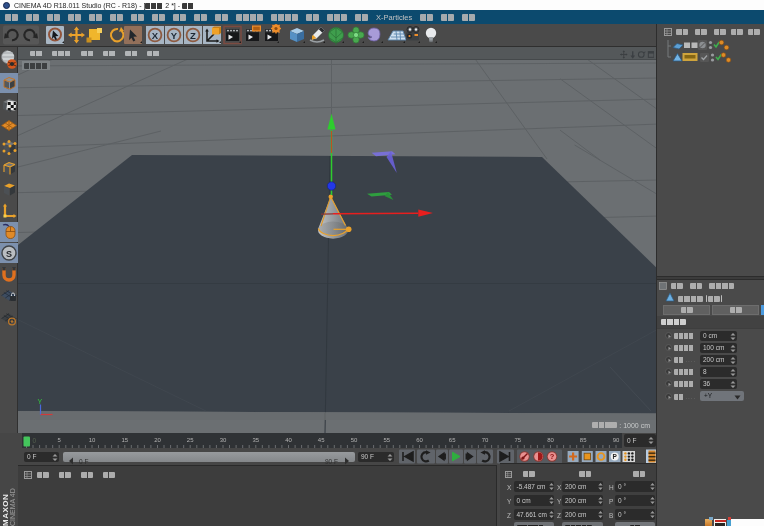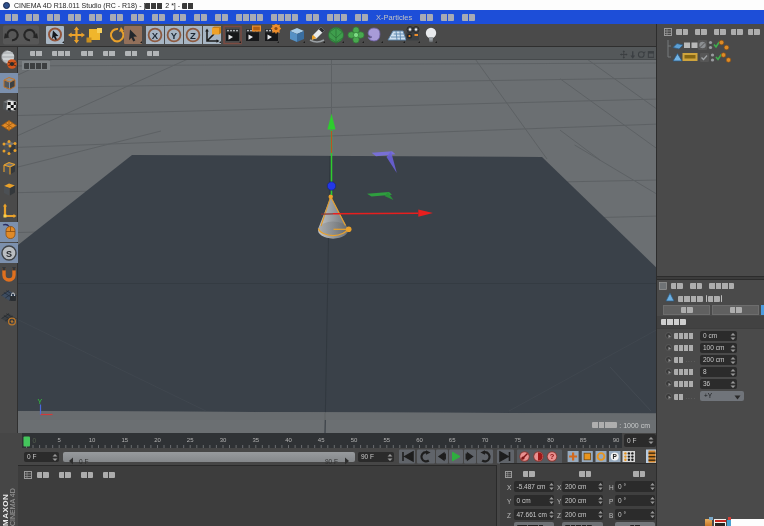--- a/index.html
+++ b/index.html
@@ -12,21 +12,21 @@
   .t6{height:6px;background:repeating-linear-gradient(90deg,#b2b2b2 0 5.5px,rgba(0,0,0,0) 5.5px 6.5px);opacity:.95;}
   .t5{height:6px;background:repeating-linear-gradient(90deg,#b2b2b2 0 4.3px,rgba(0,0,0,0) 4.3px 5px);opacity:.95;}
 </style></head>
 <body>
 <div id="page">
 
   <div class="abs" style="left:0;top:0;width:764px;height:10px;background:#fdfdfd;"></div>
   <div class="abs" style="left:3px;top:1.5px;width:7px;height:7px;border-radius:50%;background:#2e4f8a;border:1px solid #13244a;"></div>
   <div class="abs" style="left:14px;top:1px;font-size:7px;line-height:9px;color:#242424;">CINEMA 4D R18.011 Studio (RC - R18) - [<span class="zh" style="height:6px;width:18px;background:repeating-linear-gradient(90deg,#3a3a3a 0 5px,rgba(0,0,0,0) 5px 6px);"></span> 2 *] - <span class="zh" style="height:6px;width:12px;background:repeating-linear-gradient(90deg,#3a3a3a 0 5px,rgba(0,0,0,0) 5px 6px);"></span></div>
 
-  <div class="abs" style="left:0;top:10px;width:764px;height:14px;background:#1d4ed8;" id="menubar">
+  <div class="abs" style="left:0;top:10px;width:764px;height:14px;background:#0c4a6e;" id="menubar">
     <div style="position:absolute;left:5px;top:3.5px;display:flex;align-items:center;">
       <span class="zh t7" style="width:13px;margin-right:8px;"></span>
       <span class="zh t7" style="width:13px;margin-right:8px;"></span>
       <span class="zh t7" style="width:13px;margin-right:8px;"></span>
       <span class="zh t7" style="width:13px;margin-right:8px;"></span>
       <span class="zh t7" style="width:13px;margin-right:8px;"></span>
       <span class="zh t7" style="width:13px;margin-right:8px;"></span>
       <span class="zh t7" style="width:13px;margin-right:8px;"></span>
       <span class="zh t7" style="width:13px;margin-right:8px;"></span>
       <span class="zh t7" style="width:13px;margin-right:8px;"></span>

